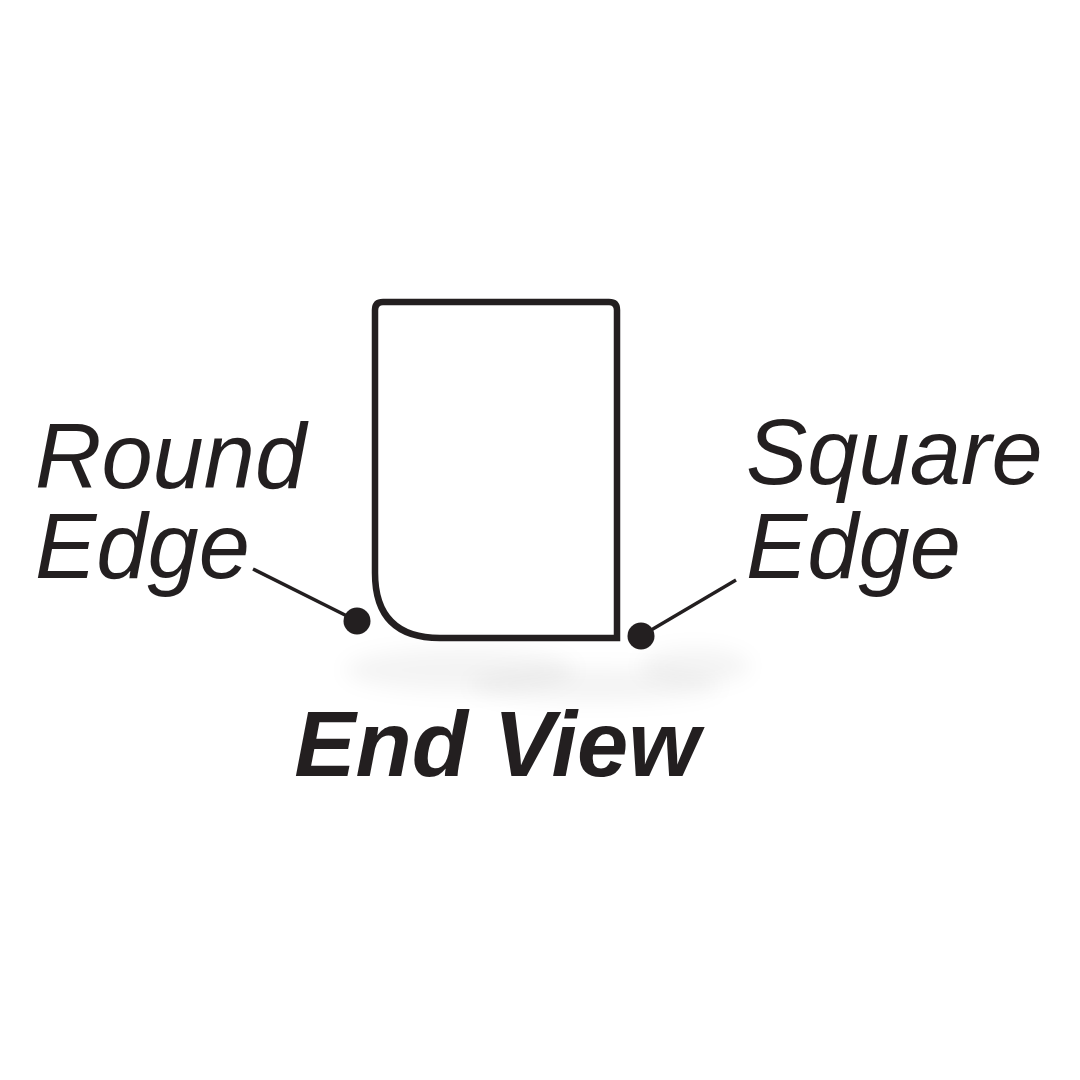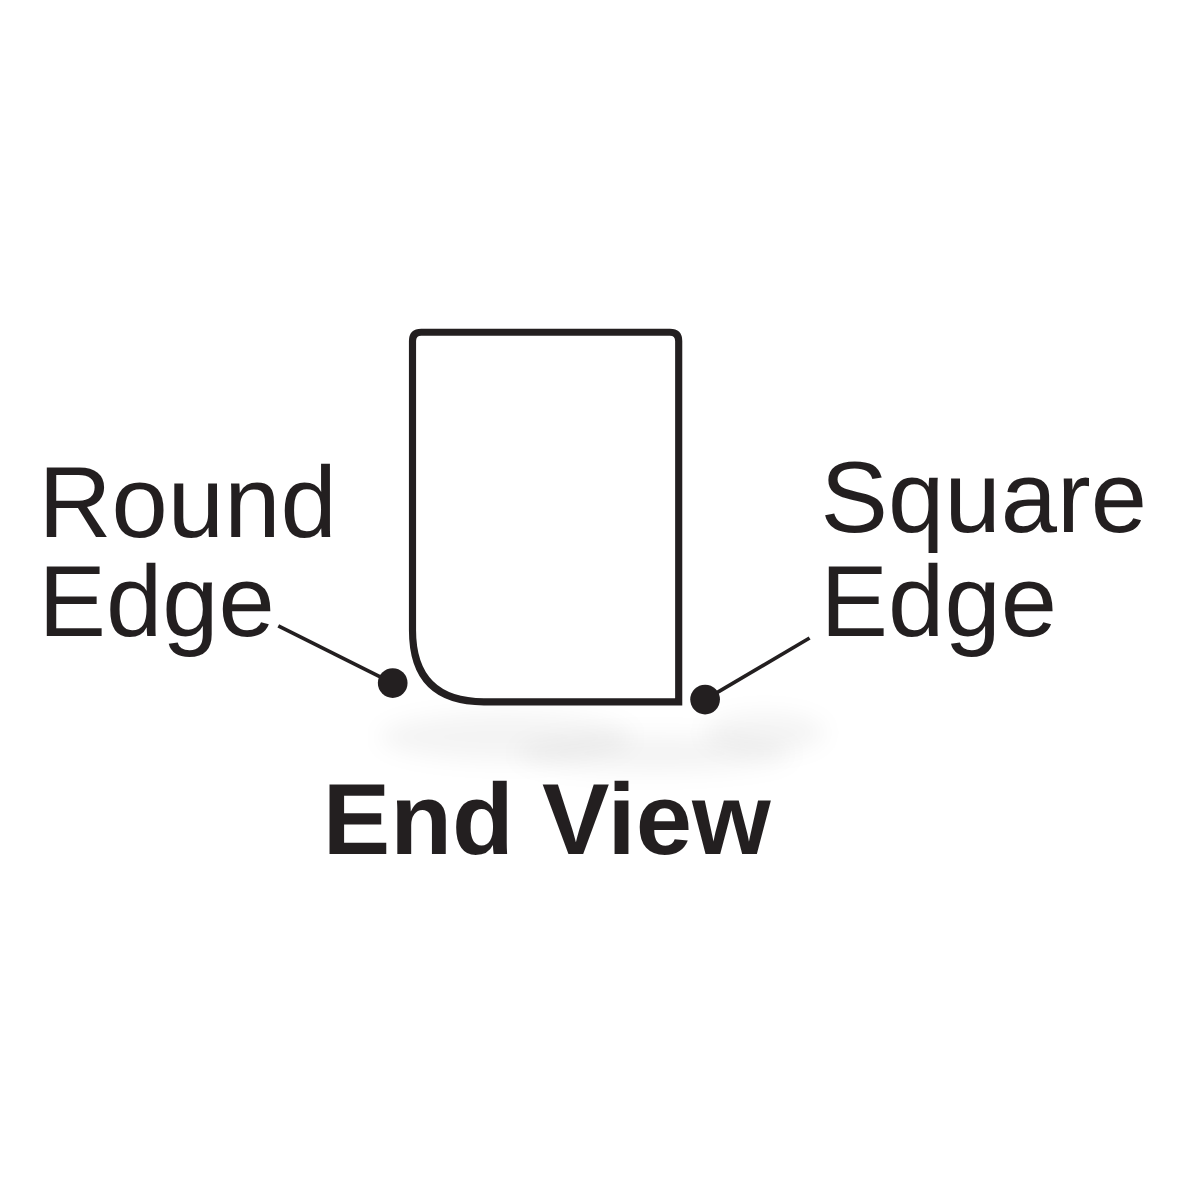--- a/index.html
+++ b/index.html
@@ -7,20 +7,21 @@
     padding: 0;
     background: #ffffff;
   }
   .canvas {
     position: relative;
     width: 1080px;
     height: 1080px;
     background: #ffffff;
     overflow: hidden;
     font-family: "Liberation Sans", sans-serif;
+    font-style: italic;
   }
   .diagram-svg {
     position: absolute;
     left: 0;
     top: 0;
     width: 1080px;
     height: 1080px;
   }
   .label-text {
     font-family: "Liberation Sans", sans-serif;

